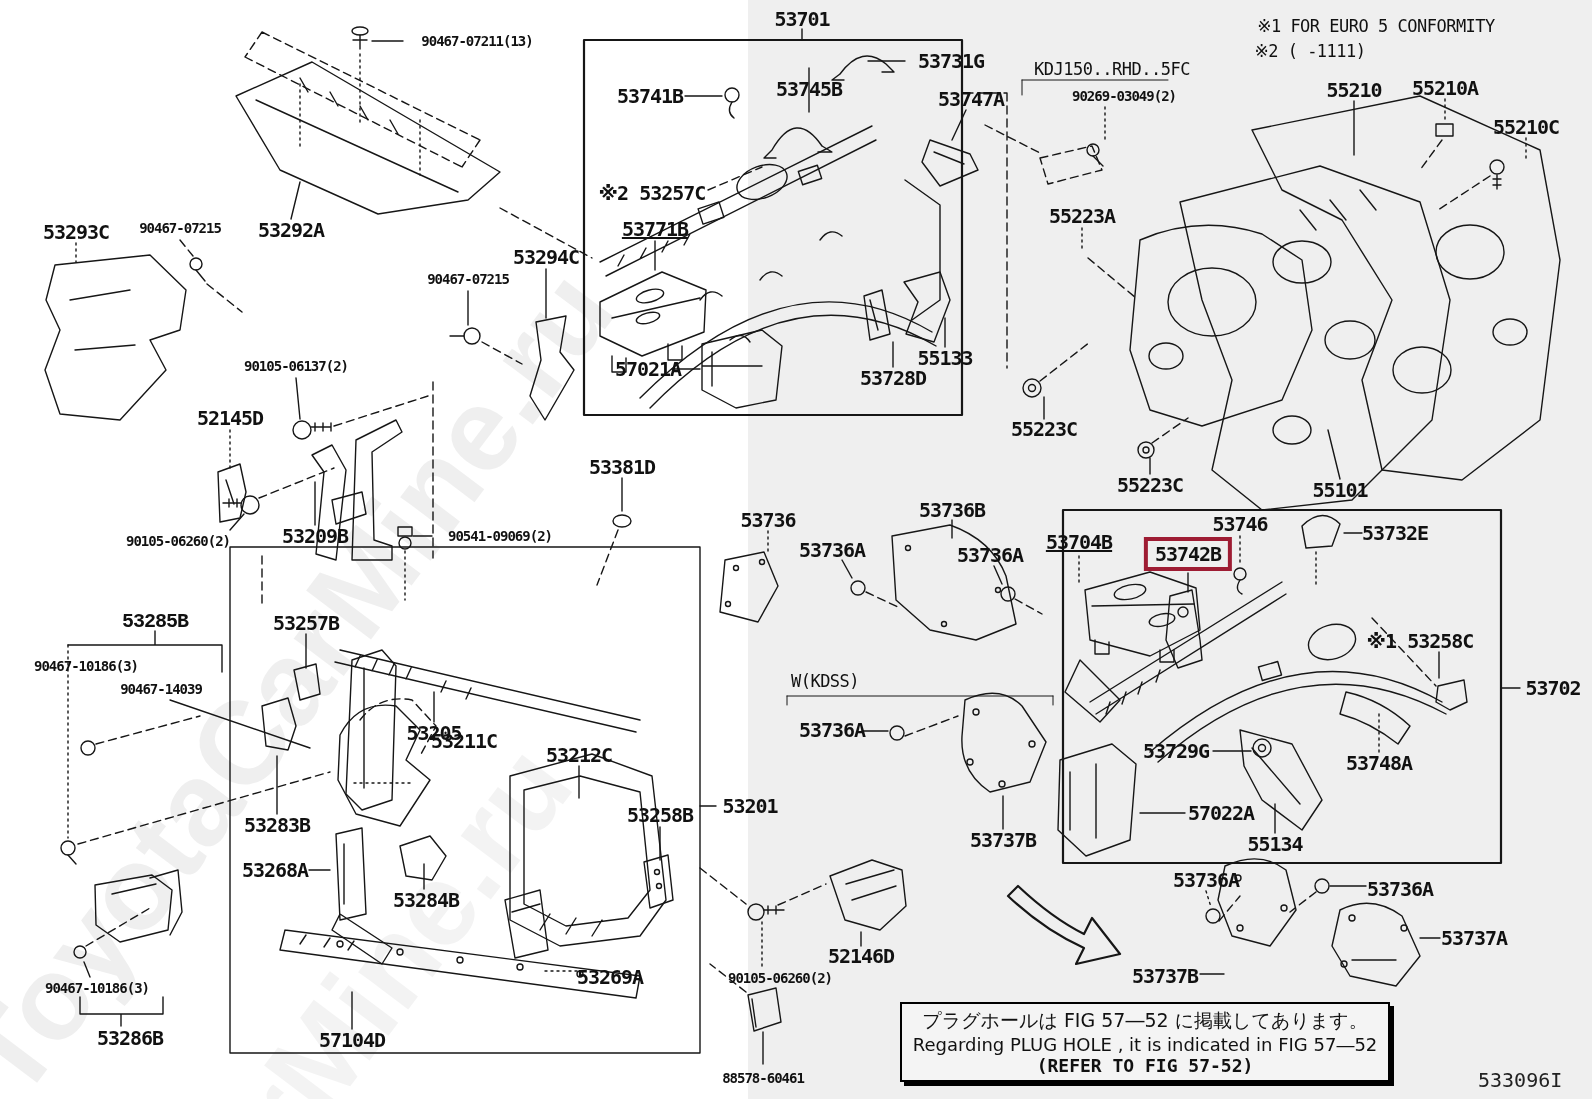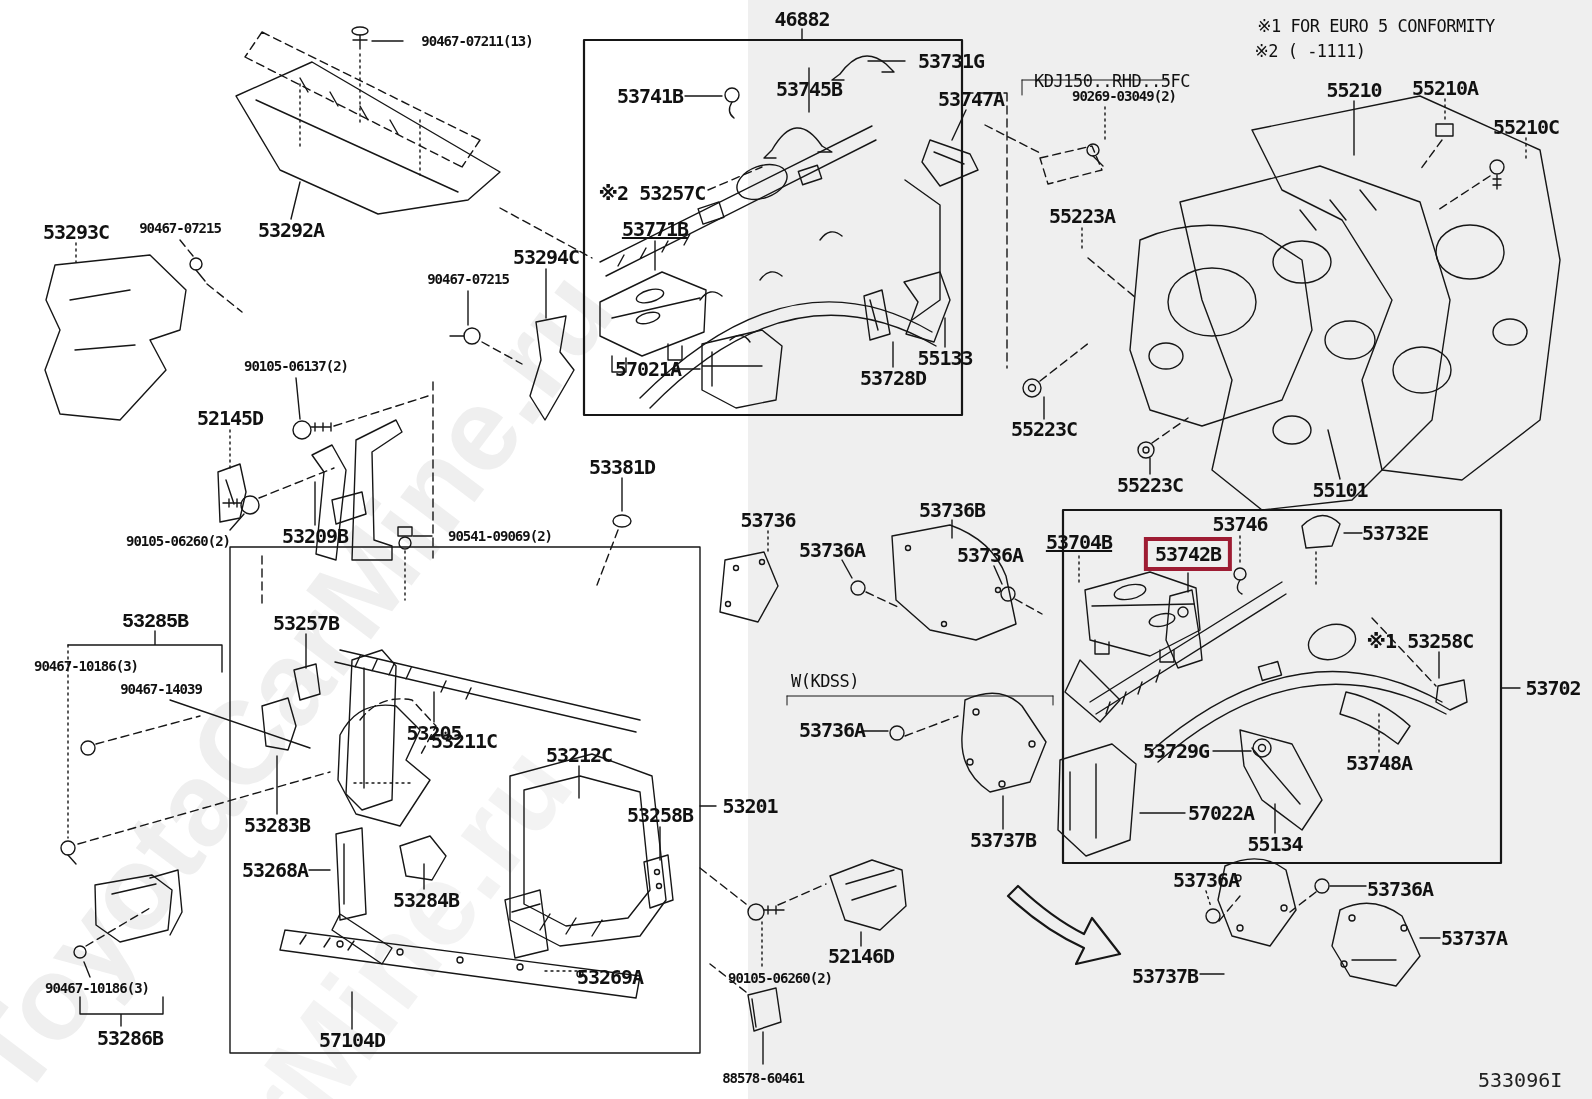--- a/index.html
+++ b/index.html
@@ -298,26 +298,26 @@
       <path d="M764,910 h20 m-16,-4 v8 m8,-8 v8"></path>
       <path class="dot" d="M762,966 V922"></path>
     <path class="dash" d="M778,905 L826,884 M700,868 L746,904"></path>
     <path d="M763,1064 V1032"></path>
       <path d="M748,995 L776,988 L781,1022 L754,1031 Z M752,999 l4,28"></path>
       <path class="dash" d="M746,992 L710,964"></path>
   </svg>
 
   <div style="position:absolute;left:0;top:0;width:100%;height:100%;">
       <div class="plabel f" style="left: 477px; top: 41px;">90467-07211(13)</div>
-      <div class="plabel" style="left: 802px; top: 19px;">46882</div>
+      <div class="plabel" style="left: 802px; top: 19px;">53701</div>
       <div class="plabel" style="left: 809px; top: 57px; margin-top: 32px;">53745B</div>
       <div class="plabel" style="left: 951px; top: 61px;">53731G</div>
       <div class="plabel" style="left: 650px; top: 96px;">53741B</div>
       <div class="plabel" style="left: 971px; top: 99px;">53747A</div>
-      <div class="plabel note" style="left: 1112px; top: 69px; margin-top: 12px;">KDJ150..RHD..5FC</div>
+      <div class="plabel note" style="left: 1112px; top: 69px;">KDJ150..RHD..5FC</div>
       <div class="plabel f" style="left: 1124px; top: 96px;">90269-03049(2)</div>
       <div class="plabel note" style="left: 1376px; top: 26px;">※1 FOR EURO 5 CONFORMITY</div>
       <div class="plabel note" style="left: 1310px; top: 51px;">※2 (    -1111)</div>
       <div class="plabel" style="left: 1354px; top: 90px;">55210</div>
       <div class="plabel" style="left: 1445px; top: 88px;">55210A</div>
       <div class="plabel" style="left: 1526px; top: 127px;">55210C</div>
       <div class="plabel" style="left: 76px; top: 232px;">53293C</div>
       <div class="plabel f" style="left: 180px; top: 228px;">90467-07215</div>
       <div class="plabel" style="left: 291px; top: 230px;">53292A</div>
       <div class="plabel f" style="left: 468px; top: 279px;">90467-07215</div>
@@ -372,15 +372,20 @@
       <div class="plabel" style="left: 1165px; top: 976px;">53737B</div>
       <div class="plabel f" style="left: 97px; top: 988px;">90467-10186(3)</div>
       <div class="plabel" style="left: 130px; top: 1038px;">53286B</div>
       <div class="plabel" style="left: 352px; top: 1040px;">57104D</div>
       <div class="plabel" style="left: 610px; top: 977px;">53269A</div>
       <div class="plabel f" style="left: 780px; top: 978px;">90105-06260(2)</div>
       <div class="plabel" style="left: 861px; top: 956px;">52146D</div>
       <div class="plabel f" style="left: 763px; top: 1078px;">88578-60461</div>
     </div>
 
+  <div class="notebox">
+    <div class="l1">プラグホールは FIG 57―52 に掲載してあります。</div>
+    <div class="l2">Regarding  PLUG  HOLE , it is indicated in  FIG  57―52</div>
+    <div class="l3">(REFER TO FIG 57-52)</div>
+  </div>
 
   <div class="docid">533096I</div>
 </div>
 
 </body></html>

